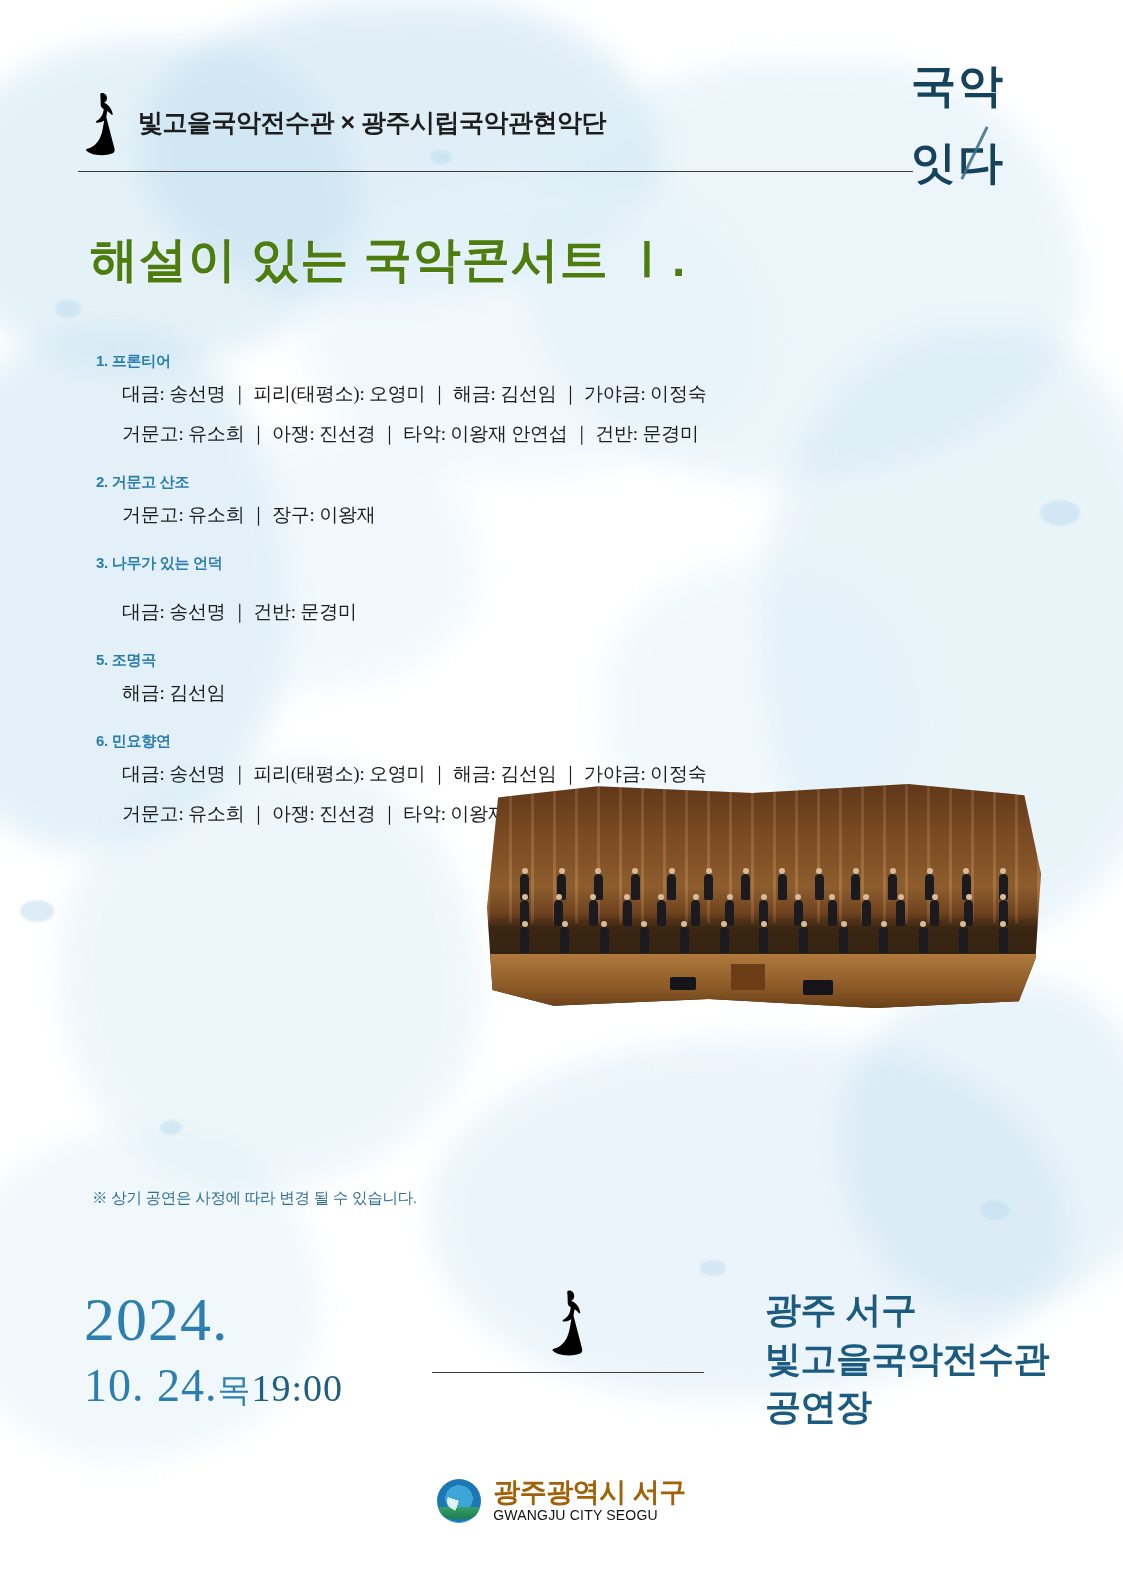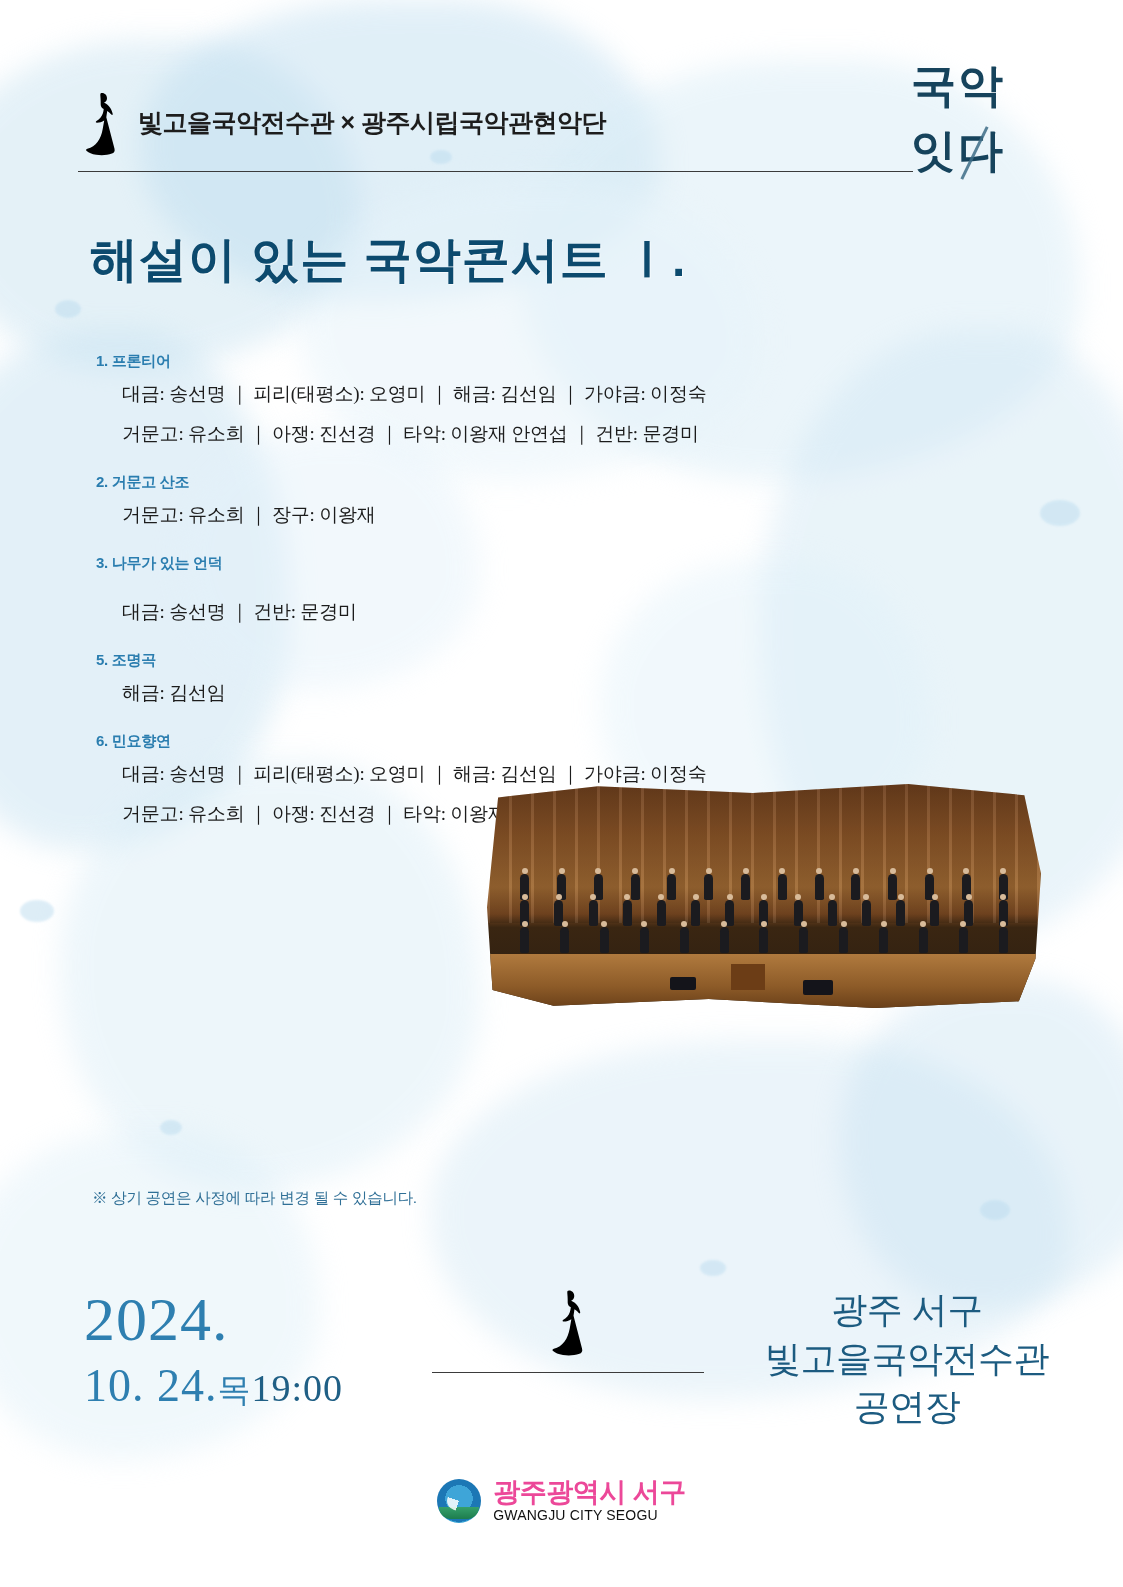--- a/index.html
+++ b/index.html
@@ -91,42 +91,42 @@
     text-align: left;
     color: #16435c;
   }
   .brand-line1, .brand-line2 {
     font-family: "Liberation Sans", sans-serif;
     font-weight: bold;
     font-size: 45px;
     letter-spacing: 2px;
     line-height: 1.08;
   }
-  .brand-line2 { margin-top: 16px; }
+  .brand-line2 { margin-top: 28px; }
   .brand-stroke {
     position: absolute;
     left: 62px;
     top: 62px;
     width: 3px;
     height: 58px;
     background: #3d6c86;
     transform: rotate(26deg);
     opacity: .85;
   }
 
   
   .main-title {
     position: absolute;
     left: 90px;
     top: 228px;
     font-family: "Liberation Sans", sans-serif;
     font-weight: bold;
     font-size: 48px;
     letter-spacing: 1px;
-    color: #0c4a6e;
+    color: #4d7c0f;
     text-shadow: 1px 1px 0 rgba(255,255,255,.6);
   }
 
   
   .program {
     position: absolute;
     left: 96px;
     top: 352px;
     width: 900px;
   }
@@ -260,23 +260,23 @@
   .footer-rule {
     margin-top: 6px;
     border-top: 1.5px solid #3b3b3b;
     width: 272px;
   }
 
   .venue {
     position: absolute;
     right: 74px;
     top: 1286px;
-    text-align: center;
-    font-family: "Liberation Sans", sans-serif;
-    font-weight: normal;
+    text-align: left;
+    font-family: "Liberation Sans", sans-serif;
+    font-weight: bold;
     color: #1c5b80;
     font-size: 36px;
     line-height: 1.35;
     letter-spacing: -0.5px;
   }
 
   .city-logo {
     position: absolute;
     left: 0; right: 0;
     top: 1478px;
@@ -306,21 +306,21 @@
     left: 2px; bottom: 4px;
     width: 40px; height: 12px;
     background: linear-gradient(180deg, #35a06b, #1d7d4d);
     border-radius: 0 0 20px 20px;
   }
   .city-names { line-height: 1.1; }
   .city-kr {
     font-family: "Liberation Sans", sans-serif;
     font-weight: bold;
     font-size: 27px;
-    color: #ec4899;
+    color: #a16207;
     letter-spacing: -0.5px;
   }
   .city-en {
     font-family: "Liberation Sans", sans-serif;
     font-size: 14px;
     color: #111;
     letter-spacing: 0.2px;
   }
 </style>
 </head>

